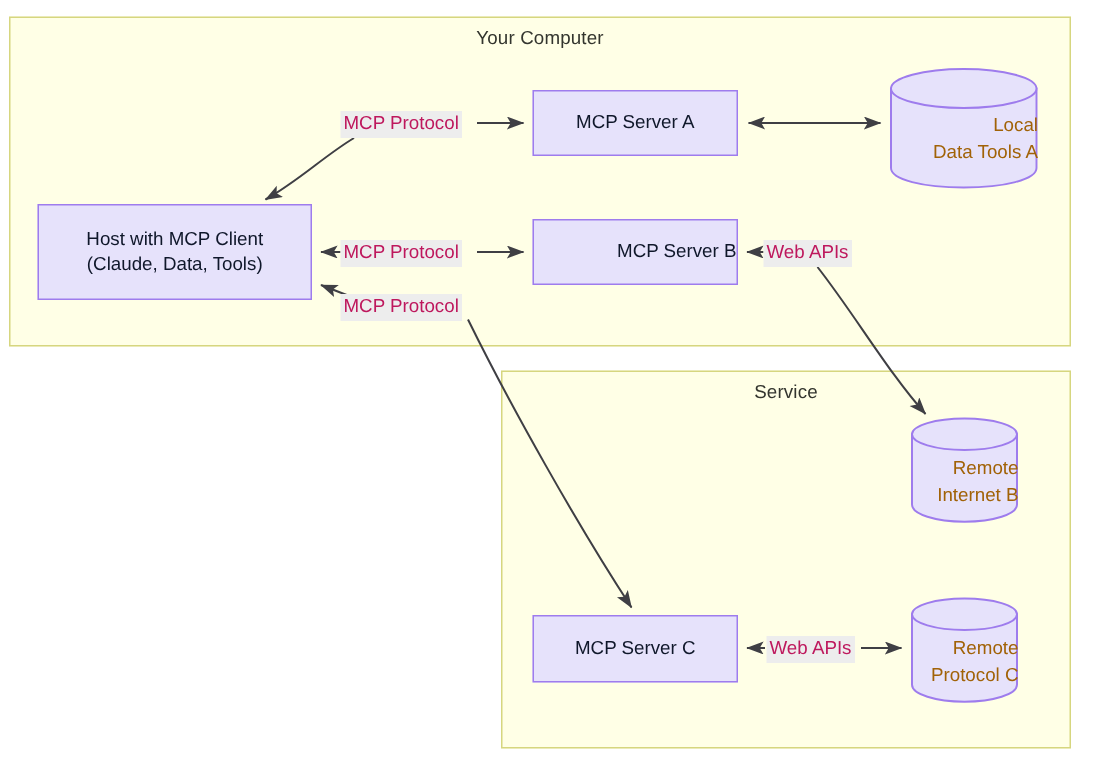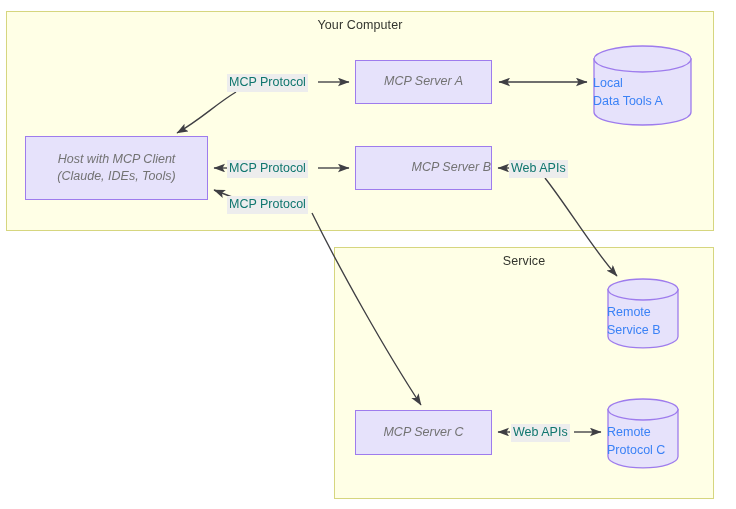--- a/index.html
+++ b/index.html
@@ -42,47 +42,46 @@
   .node-box {
     position: absolute;
     background: #e6e2fb;
     border: 1px solid #9e7ced;
     box-sizing: border-box;
     display: flex;
     flex-direction: column;
     align-items: center;
     justify-content: center;
     font-size: 12.5px;
-    color: #737373;
+    color: #0f172a;
     line-height: 1.38;
     text-align: center;
-    font-style: italic;
   }
   .node-box .line { display: block; white-space: nowrap; }
   
   .cyl {
     position: absolute;
   }
   .cyl .cyl-label {
     position: absolute;
     left: 0;
     width: 100%;
-    text-align: left;
+    text-align: right;
     font-size: 12.5px;
-    color: #3b82f6;
+    color: #a16207;
     line-height: 1.45;
     pointer-events: none;
   }
   .cyl .cyl-label .line { display: block; white-space: nowrap; }
   
   .edge-label {
     position: absolute;
     background: #ededed;
     font-size: 12.5px;
-    color: #0f766e;
+    color: #be185d;
     white-space: nowrap;
     padding: 1px 2px;
     box-sizing: border-box;
     line-height: 1.25;
     text-align: center;
   }
 </style>
 </head>
 <body>
 
@@ -141,38 +140,38 @@
     </div>
   </div>
 
   <div class="cyl" style="left:607px; top:278px; width:72px; height:71px;">
     <svg width="72" height="71" viewBox="0 0 72 71" xmlns="http://www.w3.org/2000/svg">
       <path d="M1,11.5 L1,58.5 C1,64.8 16.7,69.8 36,69.8 C55.3,69.8 71,64.8 71,58.5 L71,11.5 Z" fill="#e6e2fb" stroke="#9e7ced" stroke-width="1.3"></path>
       <ellipse cx="36" cy="11.5" rx="35" ry="10.5" fill="#e6e2fb" stroke="#9e7ced" stroke-width="1.3"></ellipse>
     </svg>
     <div class="cyl-label" style="top:25px;">
       <span class="line">Remote</span>
-      <span class="line">Service B</span>
+      <span class="line">Internet B</span>
     </div>
   </div>
 
   <div class="cyl" style="left:607px; top:398px; width:72px; height:71px;">
     <svg width="72" height="71" viewBox="0 0 72 71" xmlns="http://www.w3.org/2000/svg">
       <path d="M1,11.5 L1,58.5 C1,64.8 16.7,69.8 36,69.8 C55.3,69.8 71,64.8 71,58.5 L71,11.5 Z" fill="#e6e2fb" stroke="#9e7ced" stroke-width="1.3"></path>
       <ellipse cx="36" cy="11.5" rx="35" ry="10.5" fill="#e6e2fb" stroke="#9e7ced" stroke-width="1.3"></ellipse>
     </svg>
     <div class="cyl-label" style="top:25px;">
       <span class="line">Remote</span>
       <span class="line">Protocol C</span>
     </div>
   </div>
 
   <div class="node-box" style="left:25px; top:136px; width:183px; height:64px;">
     <span class="line">Host with MCP Client</span>
-    <span class="line">(Claude, IDEs, Tools)</span>
+    <span class="line">(Claude, Data, Tools)</span>
   </div>
 
   <div class="node-box" style="left:355px; top:60px; width:137px; height:44px;">
     <span class="line">MCP Server A</span>
   </div>
 
   <div class="node-box" style="left:355px; top:146px; width:137px; height:44px;align-items:flex-end;">
     <span class="line">MCP Server B</span>
   </div>
 

